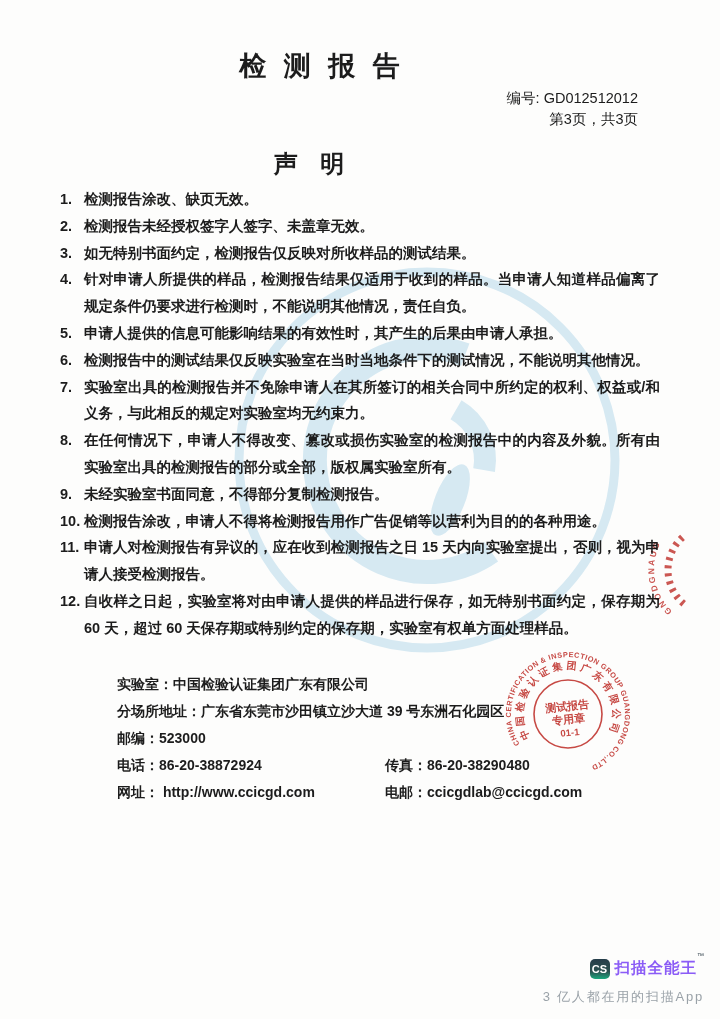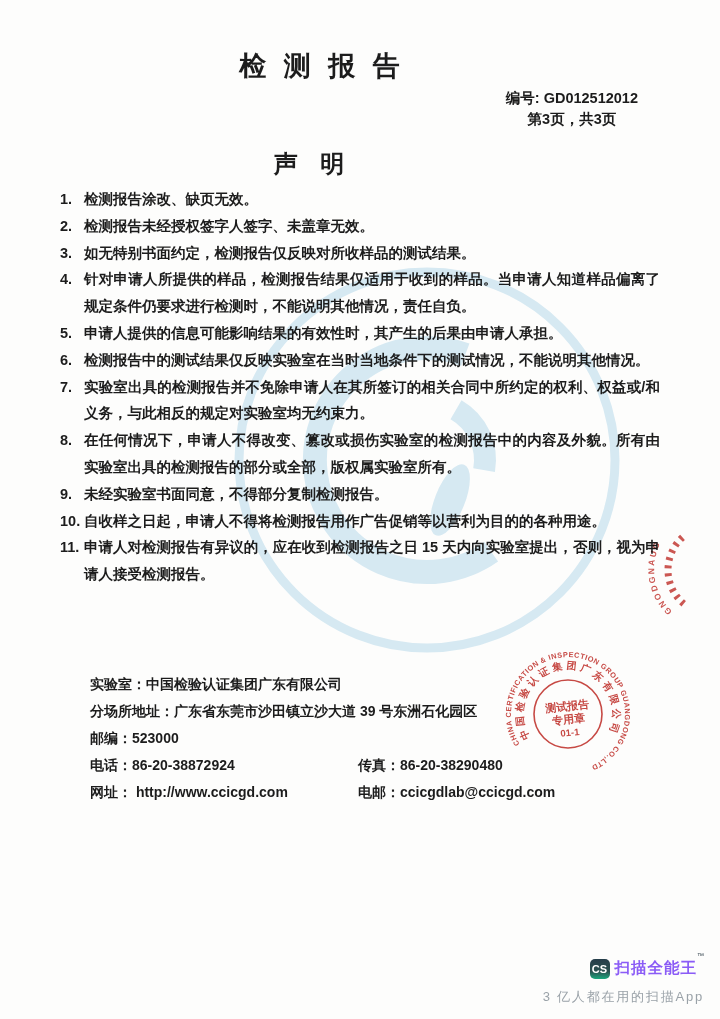--- a/index.html
+++ b/index.html
@@ -19,22 +19,22 @@
   
   .doc-title{
     left:0;top:48px;width:644px;
     text-align:center;
     font-size:27px;font-weight:700;
     letter-spacing:5px;
     z-index:1;
   }
   .header-meta{
     top:88px;right:82px;
-    text-align:center;
-    font-size:14.5px;font-weight:700;
+    text-align:right;
+    font-size:14.5px;font-weight:400;
     line-height:21px;
     z-index:1;
   }
   .section-title{
     left:0;top:148px;width:626px;
     text-align:center;
     font-size:24px;font-weight:700;
     letter-spacing:8px;
     z-index:1;
   }
@@ -51,21 +51,21 @@
   .statement .num{flex:none;width:24px;}
   .statement .txt{flex:1;text-align:justify;}
 
   
   .lab{
     left:90px;top:671px;width:560px;
     font-size:14px;font-weight:700;
     line-height:27px;
     z-index:1;
   }
-  .lab-row{position:relative;height:27px;white-space:nowrap;}
+  .lab-row{position:relative;height:27px;white-space:nowrap;margin-left:27px;}
   .lab-row .col-right{position:absolute;left:268px;top:0;text-align:right;}
 
   
   #seal-main{left:498px;top:644px;width:140px;height:140px;z-index:2;mix-blend-mode:multiply;opacity:.92;}
   #seal-partial{left:630px;top:495px;width:90px;height:160px;z-index:2;mix-blend-mode:multiply;opacity:.85;}
   .seal-red{fill:#c43a35;}
   .seal-red-stroke{stroke:#c43a35;fill:none;}
 
   
   .scan-badge{
@@ -145,28 +145,32 @@
       <span class="txt">在任何情况下，申请人不得改变、篡改或损伤实验室的检测报告中的内容及外貌。所有由实验室出具的检测报告的部分或全部，版权属实验室所有。</span>
     </li>
 
     <li class="statement">
       <span class="num">9.</span>
       <span class="txt">未经实验室书面同意，不得部分复制检测报告。</span>
     </li>
 
     <li class="statement">
       <span class="num">10.</span>
-      <span class="txt">自收样之日起，申请人不得将检测报告用作广告促销等以营利为目的的各种用途。</span>
+      <span class="txt">检测报告涂改，申请人不得将检测报告用作广告促销等以营利为目的的各种用途。</span>
     </li>
 
     <li class="statement">
       <span class="num">11.</span>
       <span class="txt">申请人对检测报告有异议的，应在收到检测报告之日 15 天内向实验室提出，否则，视为申请人接受检测报告。</span>
     </li>
 
+    <li class="statement">
+      <span class="num">12.</span>
+      <span class="txt">自收样之日起，实验室将对由申请人提供的样品进行保存，如无特别书面约定，保存期为 60 天，超过 60 天保存期或特别约定的保存期，实验室有权单方面处理样品。</span>
+    </li>
   </ol>
 
 <div class="layer lab">
   <div class="lab-row"><span>实验室：中国检验认证集团广东有限公司</span></div>
   <div class="lab-row"><span>分场所地址：广东省东莞市沙田镇立沙大道 39 号东洲石化园区</span></div>
   <div class="lab-row"><span>邮编：523000</span></div>
   <div class="lab-row">
     <span>电话：86-20-38872924</span>
     <span class="col-right">传真：86-20-38290480</span>
   </div>

